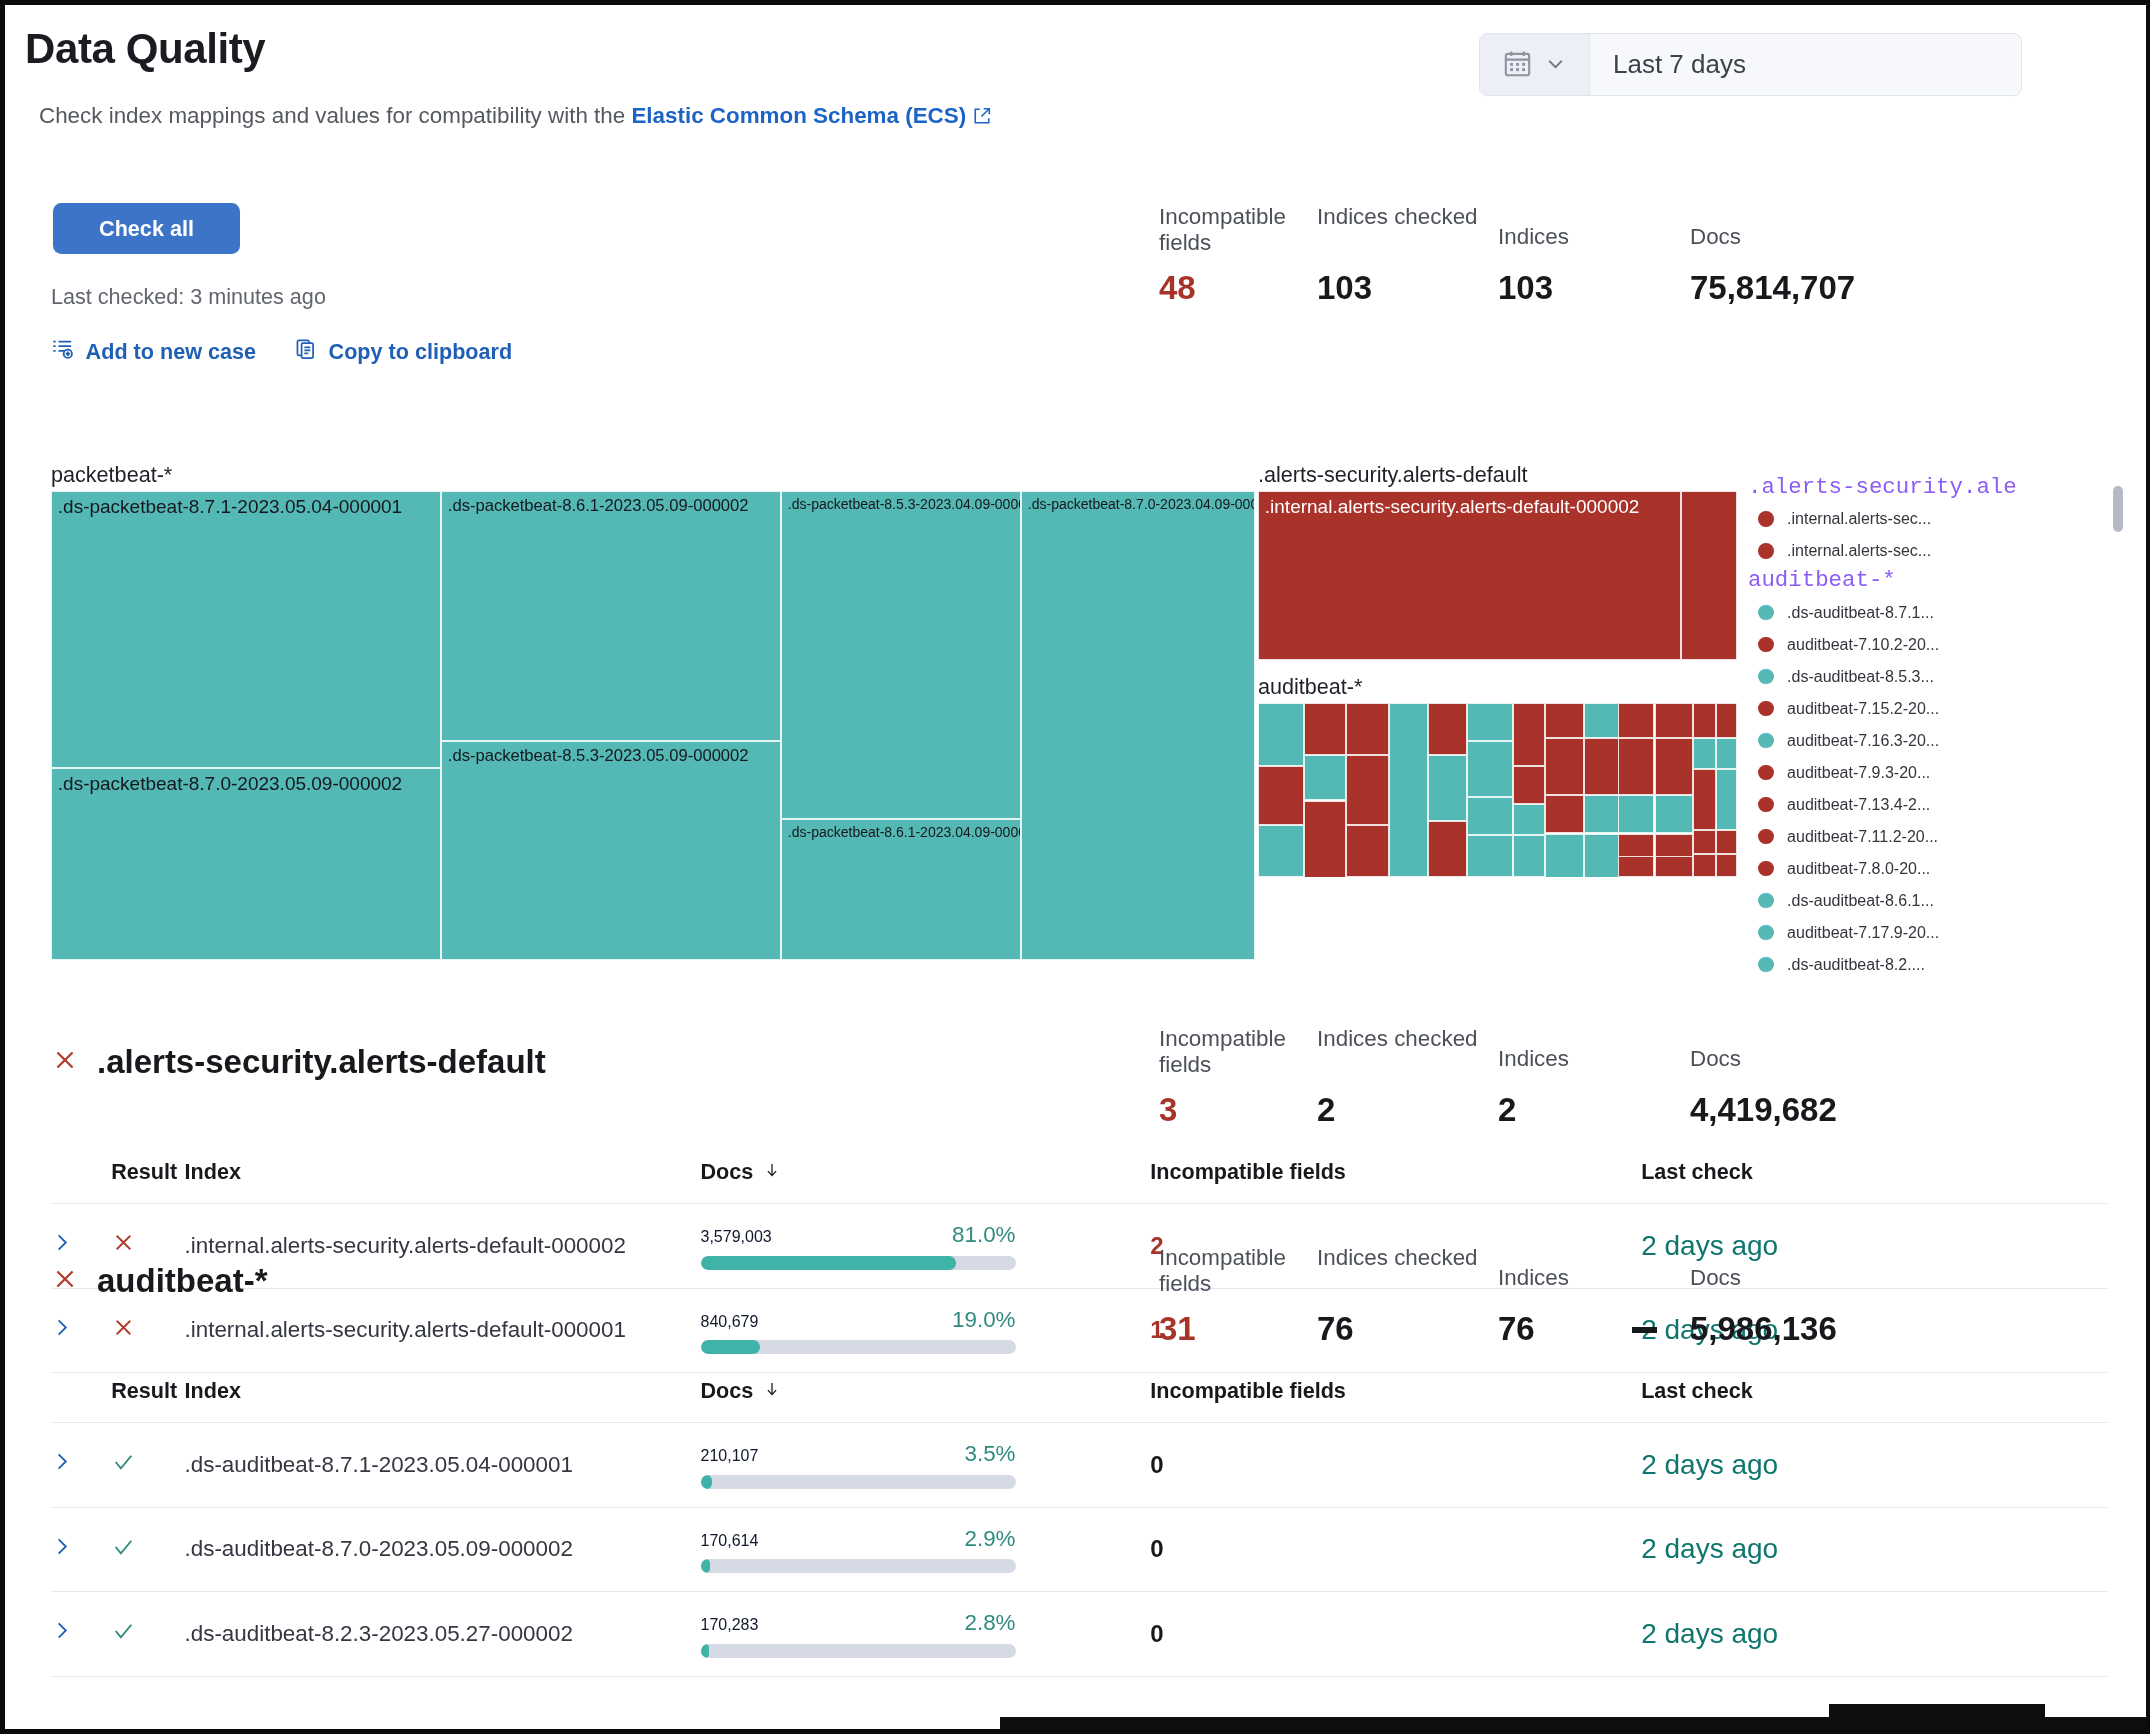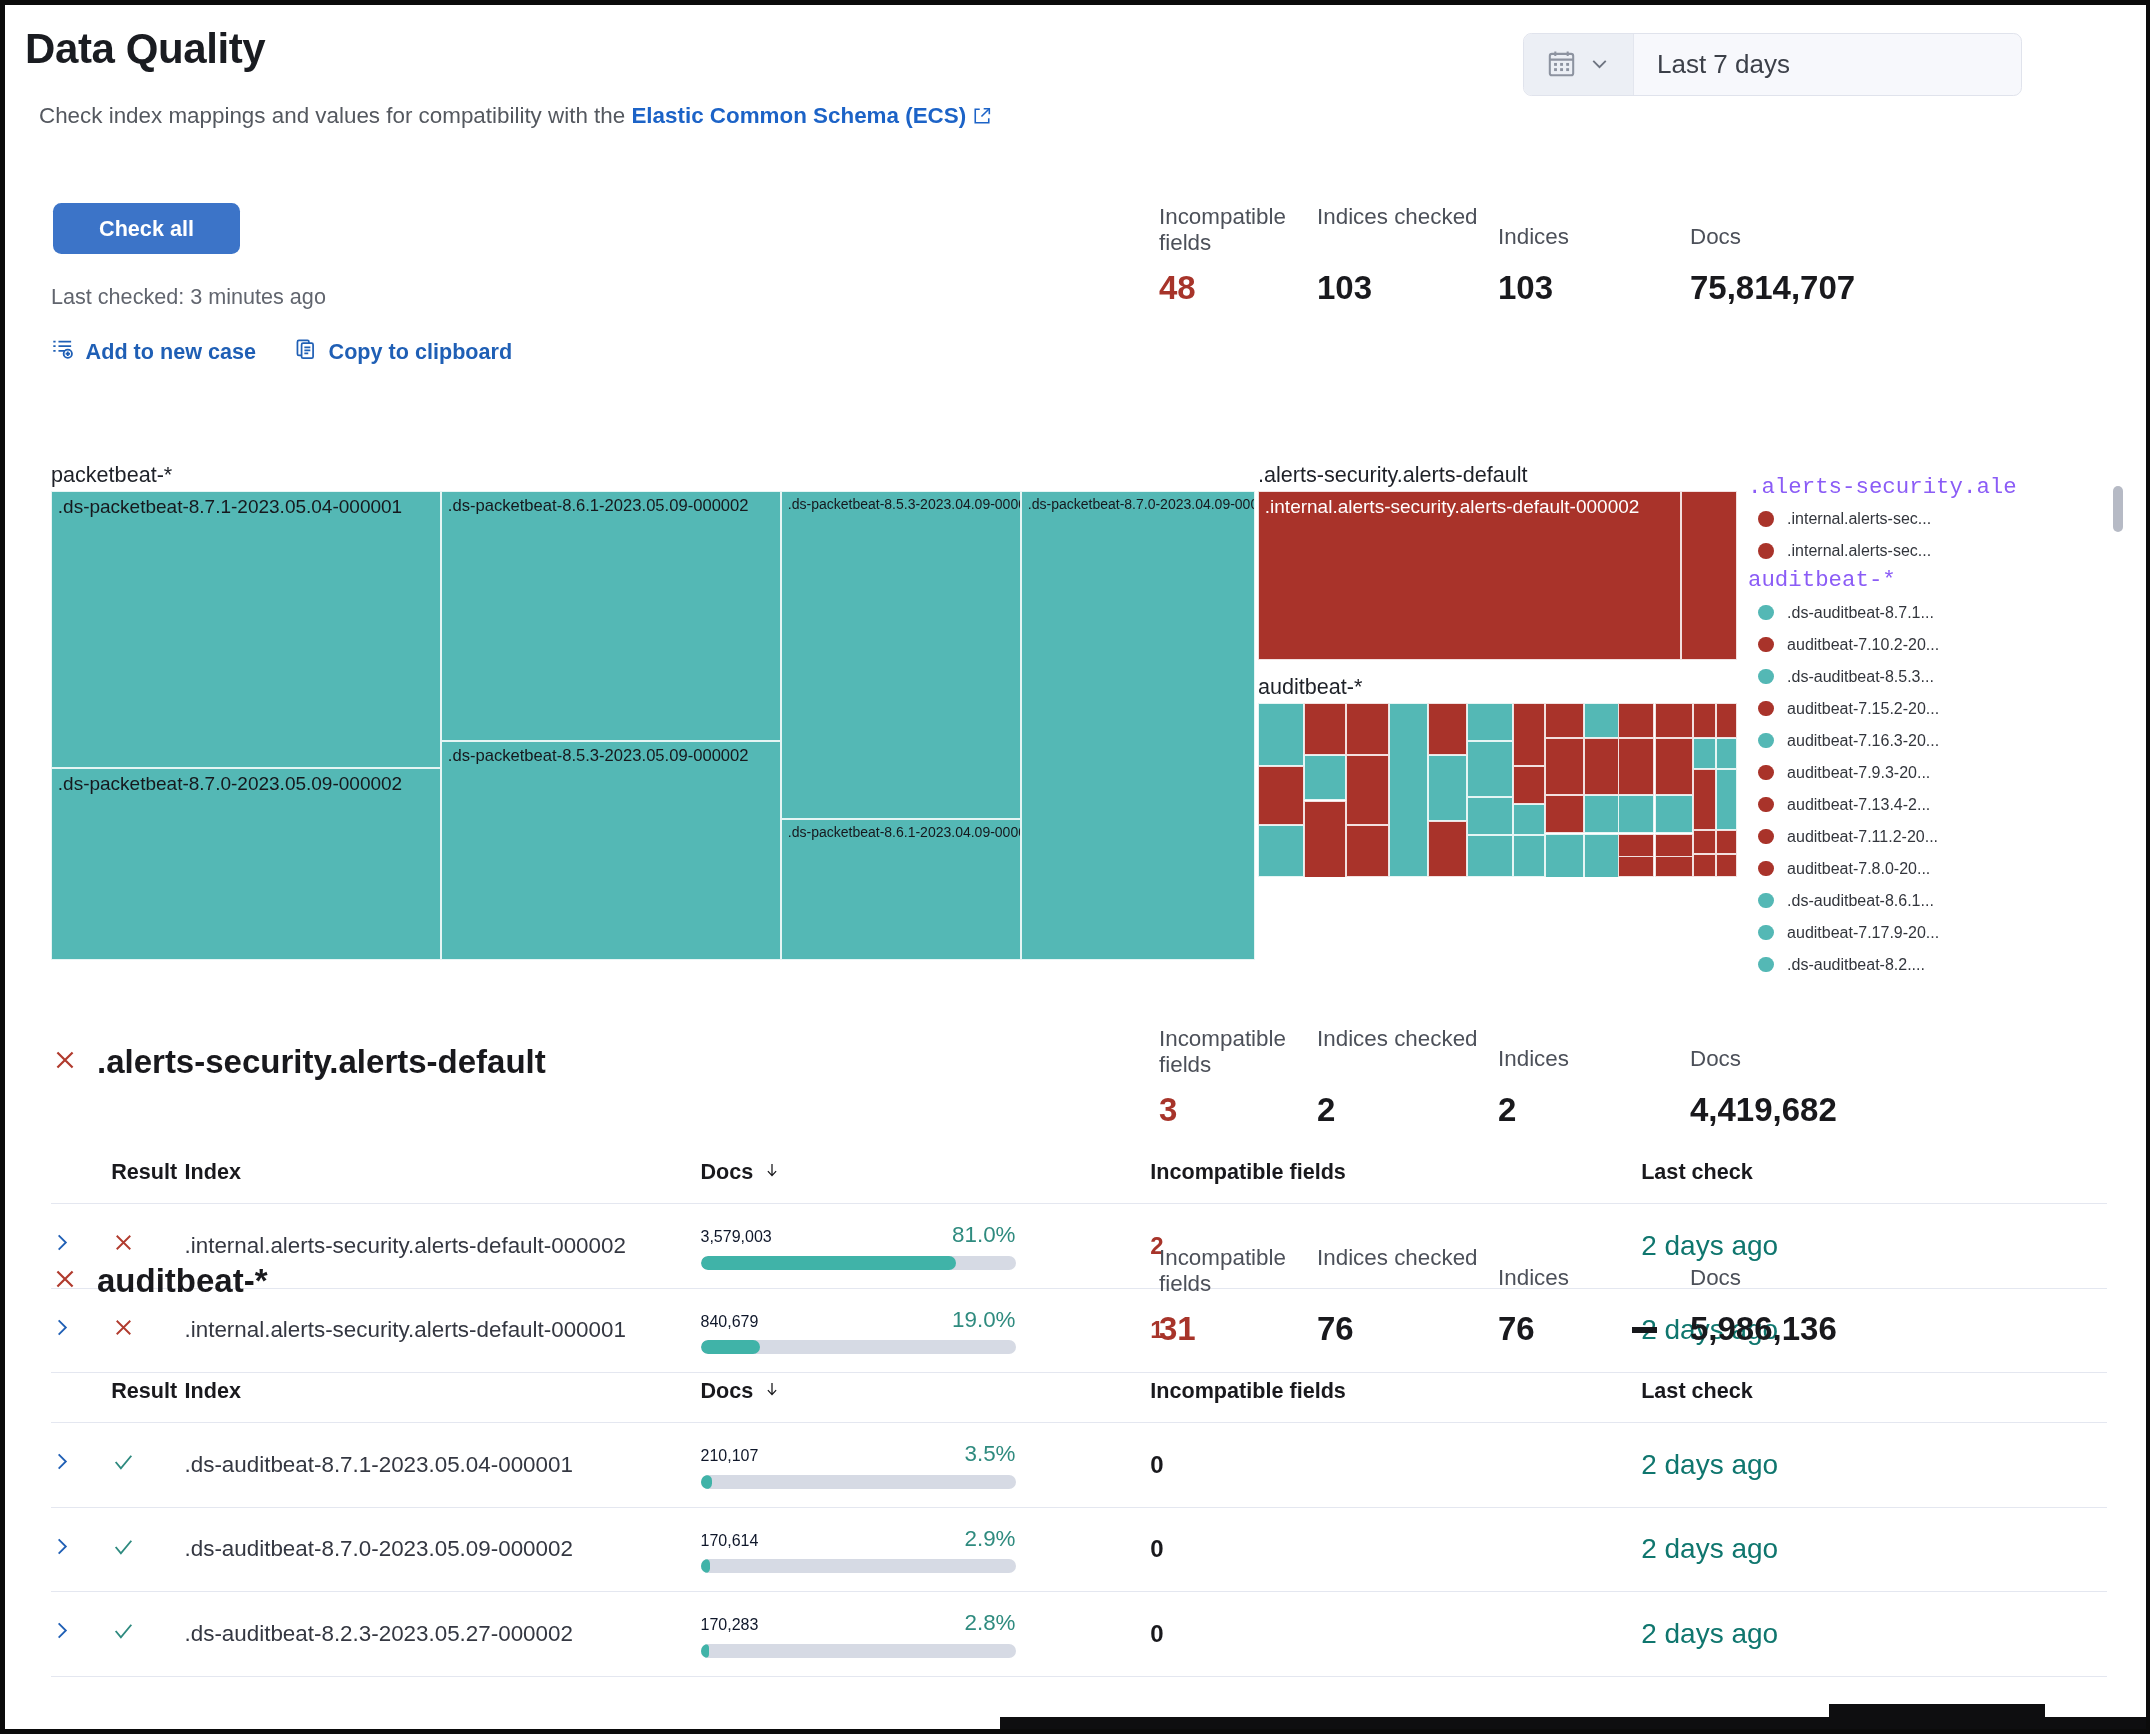--- a/index.html
+++ b/index.html
@@ -37,21 +37,21 @@
     font-size: 22.4px; color: #5a5f६9; color: #54585f;
     white-space: nowrap;
   }
   .subtitle .link {
     color: #1c63c7; font-weight: 700; text-decoration: none;
   }
   .ext-icon { display:inline-block; margin-left: 6.6px; vertical-align: -1.7px; }
 
   .daterange {
     position: absolute; right: 124px; top: 28px;
-    width: 499px; height: 63px;
+    width: 543px; height: 63px;
     background: #f7f8fc;
     border: 0.8px solid #e0e3ec;
     border-radius: 8.3px;
     display: flex; align-items: center;
     overflow: hidden;
   }
   .dr-left {
     width: 110px; height: 100%;
     background: #eceff5;
     display: flex; align-items: center; justify-content: center;

